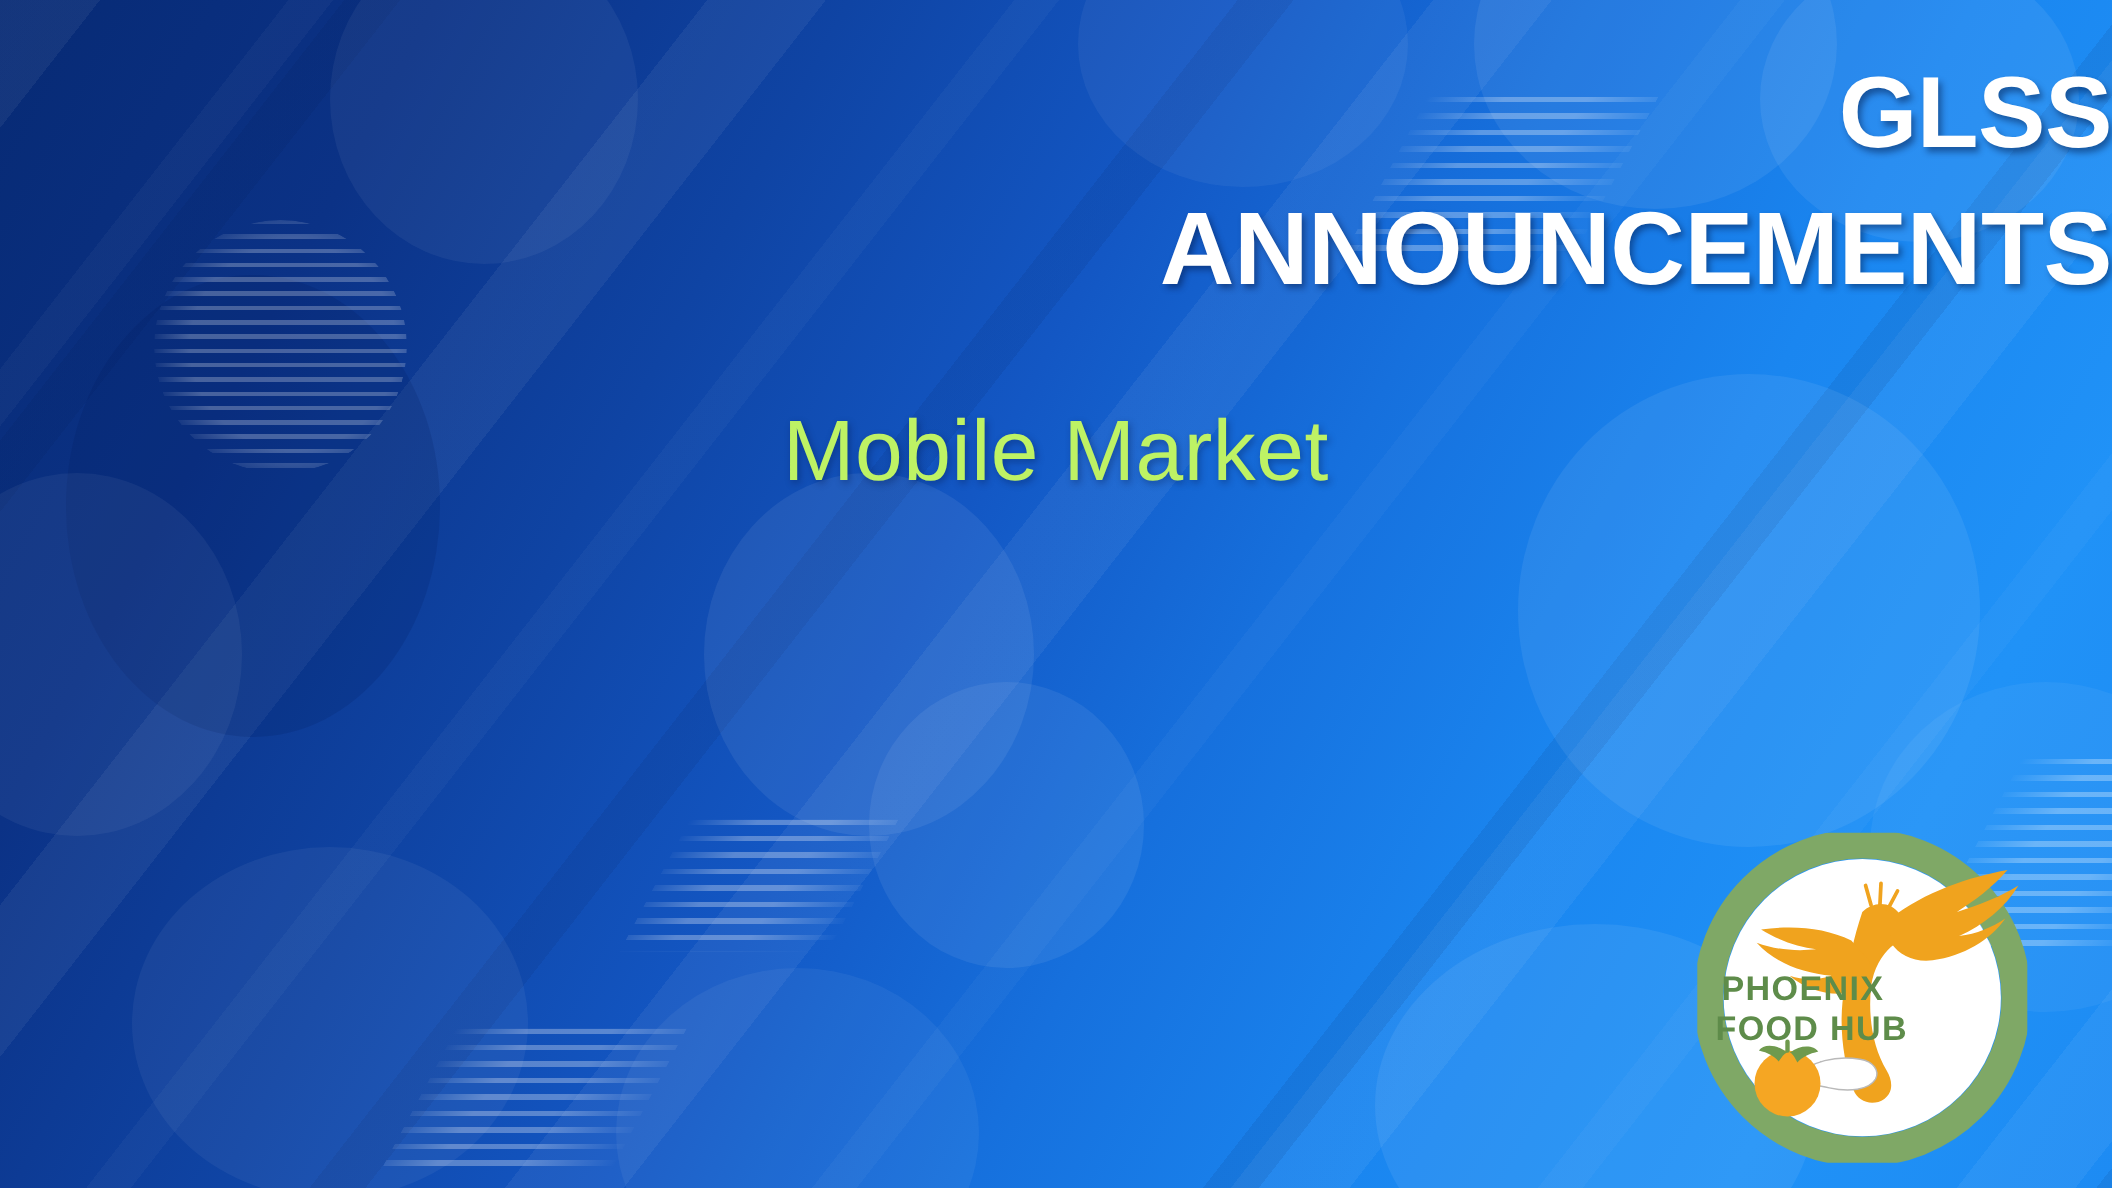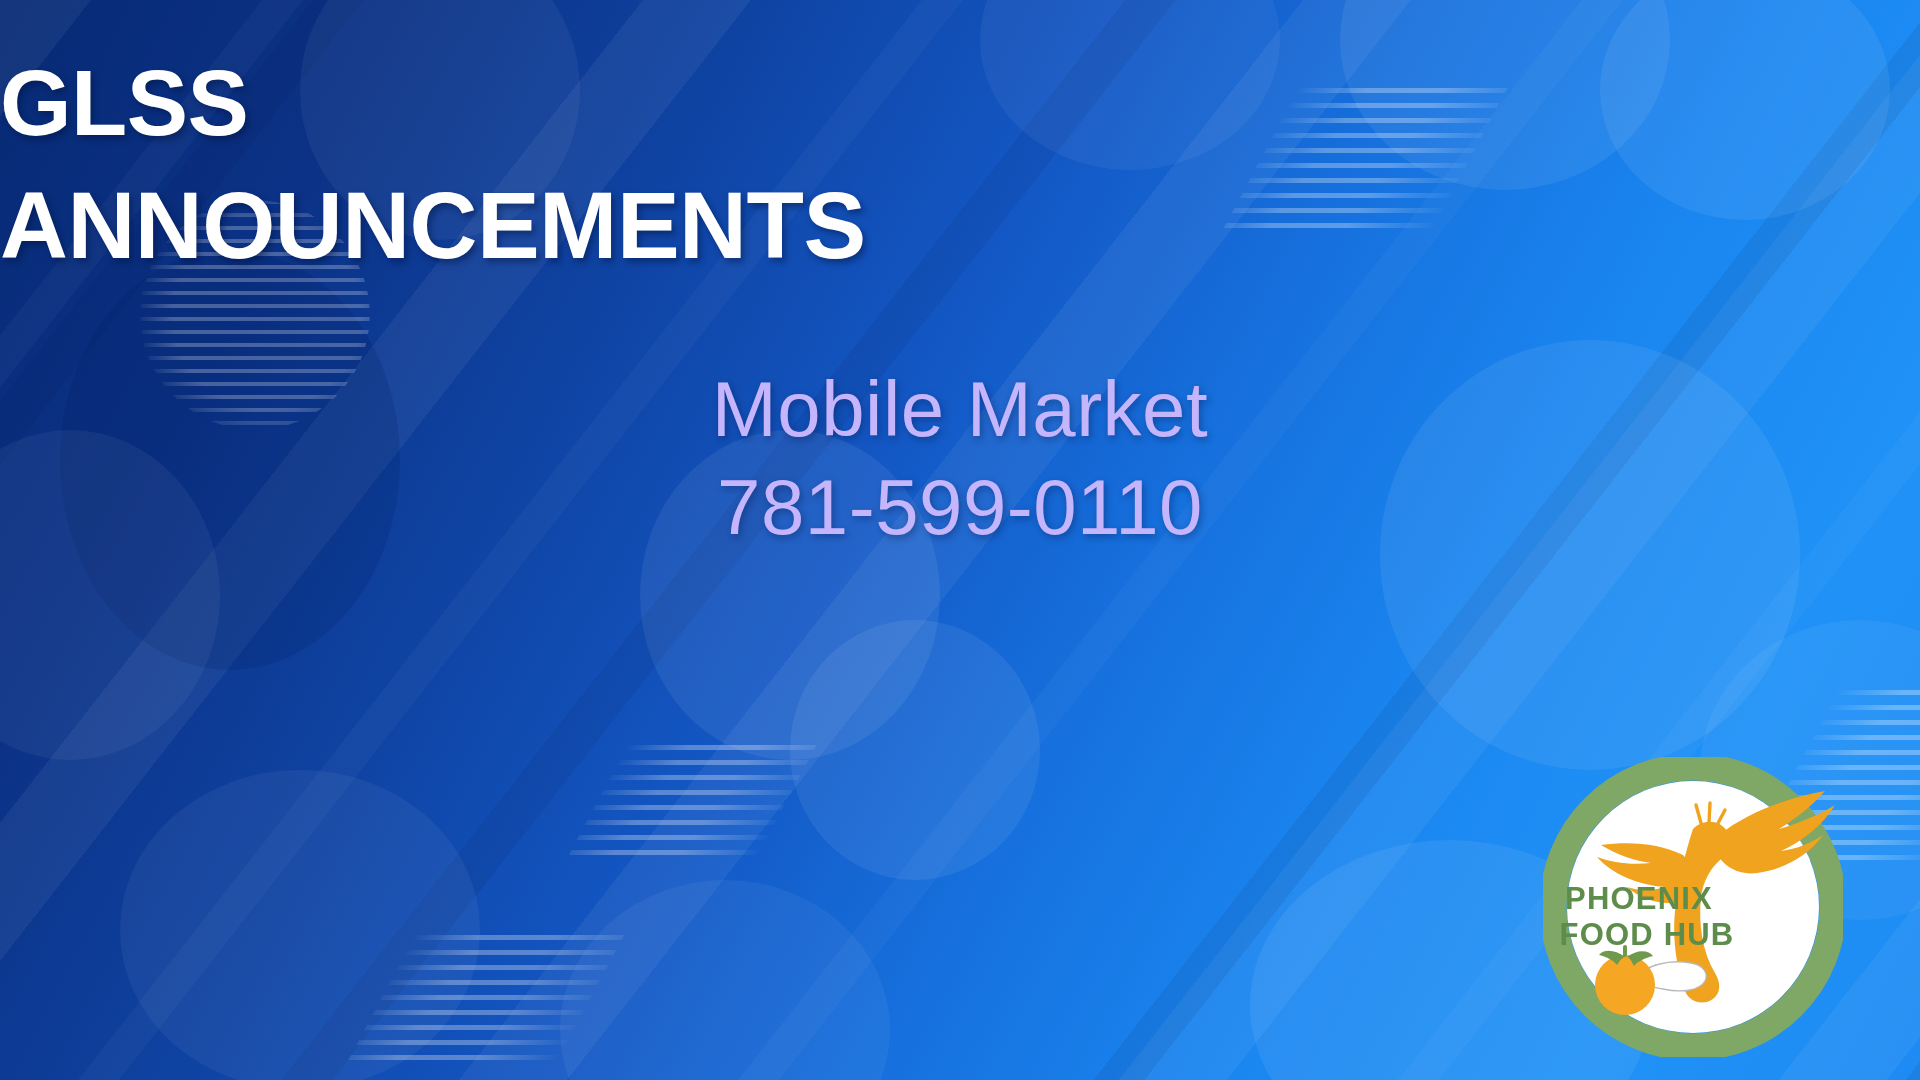--- a/index.html
+++ b/index.html
@@ -73,33 +73,33 @@
     transform:skewX(-28deg);
     -webkit-mask-image:linear-gradient(100deg,transparent 0%,#000 30%,#000 62%,transparent 100%);
             mask-image:linear-gradient(100deg,transparent 0%,#000 30%,#000 62%,transparent 100%);
     opacity:.6;
   }
 
   
   .content{position:absolute;inset:0;}
   .headline{
     position:absolute;left:0;right:0;top:58px;
-    text-align:left;
+    text-align:right;
     color:#ffffff;
     font-weight:700;
     font-size:92px;
     line-height:0.98;
     letter-spacing:-0.5px;
     text-shadow:3px 4px 6px rgba(0,18,60,0.45);
   }
   .headline .l2{display:block;font-size:94px;margin-top:32px;}
 
   .body-lines{
     position:absolute;left:0;right:0;top:360px;
-    text-align:center;color:#c4b5fd;
+    text-align:center;color:#bef264;
     font-weight:300;
     font-size:78px;
     line-height:1.26;
     letter-spacing:0.5px;
     text-shadow:2px 3px 7px rgba(0,18,60,0.35);
   }
   .body-lines .bl{display:block;}
 
   
   .logo{
@@ -140,21 +140,20 @@
 
   <div class="content">
 
     <div class="headline">
       <span class="l1">GLSS</span>
       <span class="l2">ANNOUNCEMENTS</span>
     </div>
 
     <div class="body-lines">
       <span class="bl">Mobile Market</span>
-      <span class="bl">781-599-0110</span>
     </div>
 
     <div class="logo">
       <svg viewBox="0 0 300 300" xmlns="http://www.w3.org/2000/svg" aria-hidden="true">
         <defs>
           <path id="ringTop" d="M 36,150 A 114,114 0 0 1 264,150"></path>
           <path id="ringBot" d="M 46,150 A 104,104 0 0 0 254,150"></path>
         </defs>
 
         <circle cx="150" cy="150" r="140" fill="none" stroke="#7fa866" stroke-width="27"></circle>

